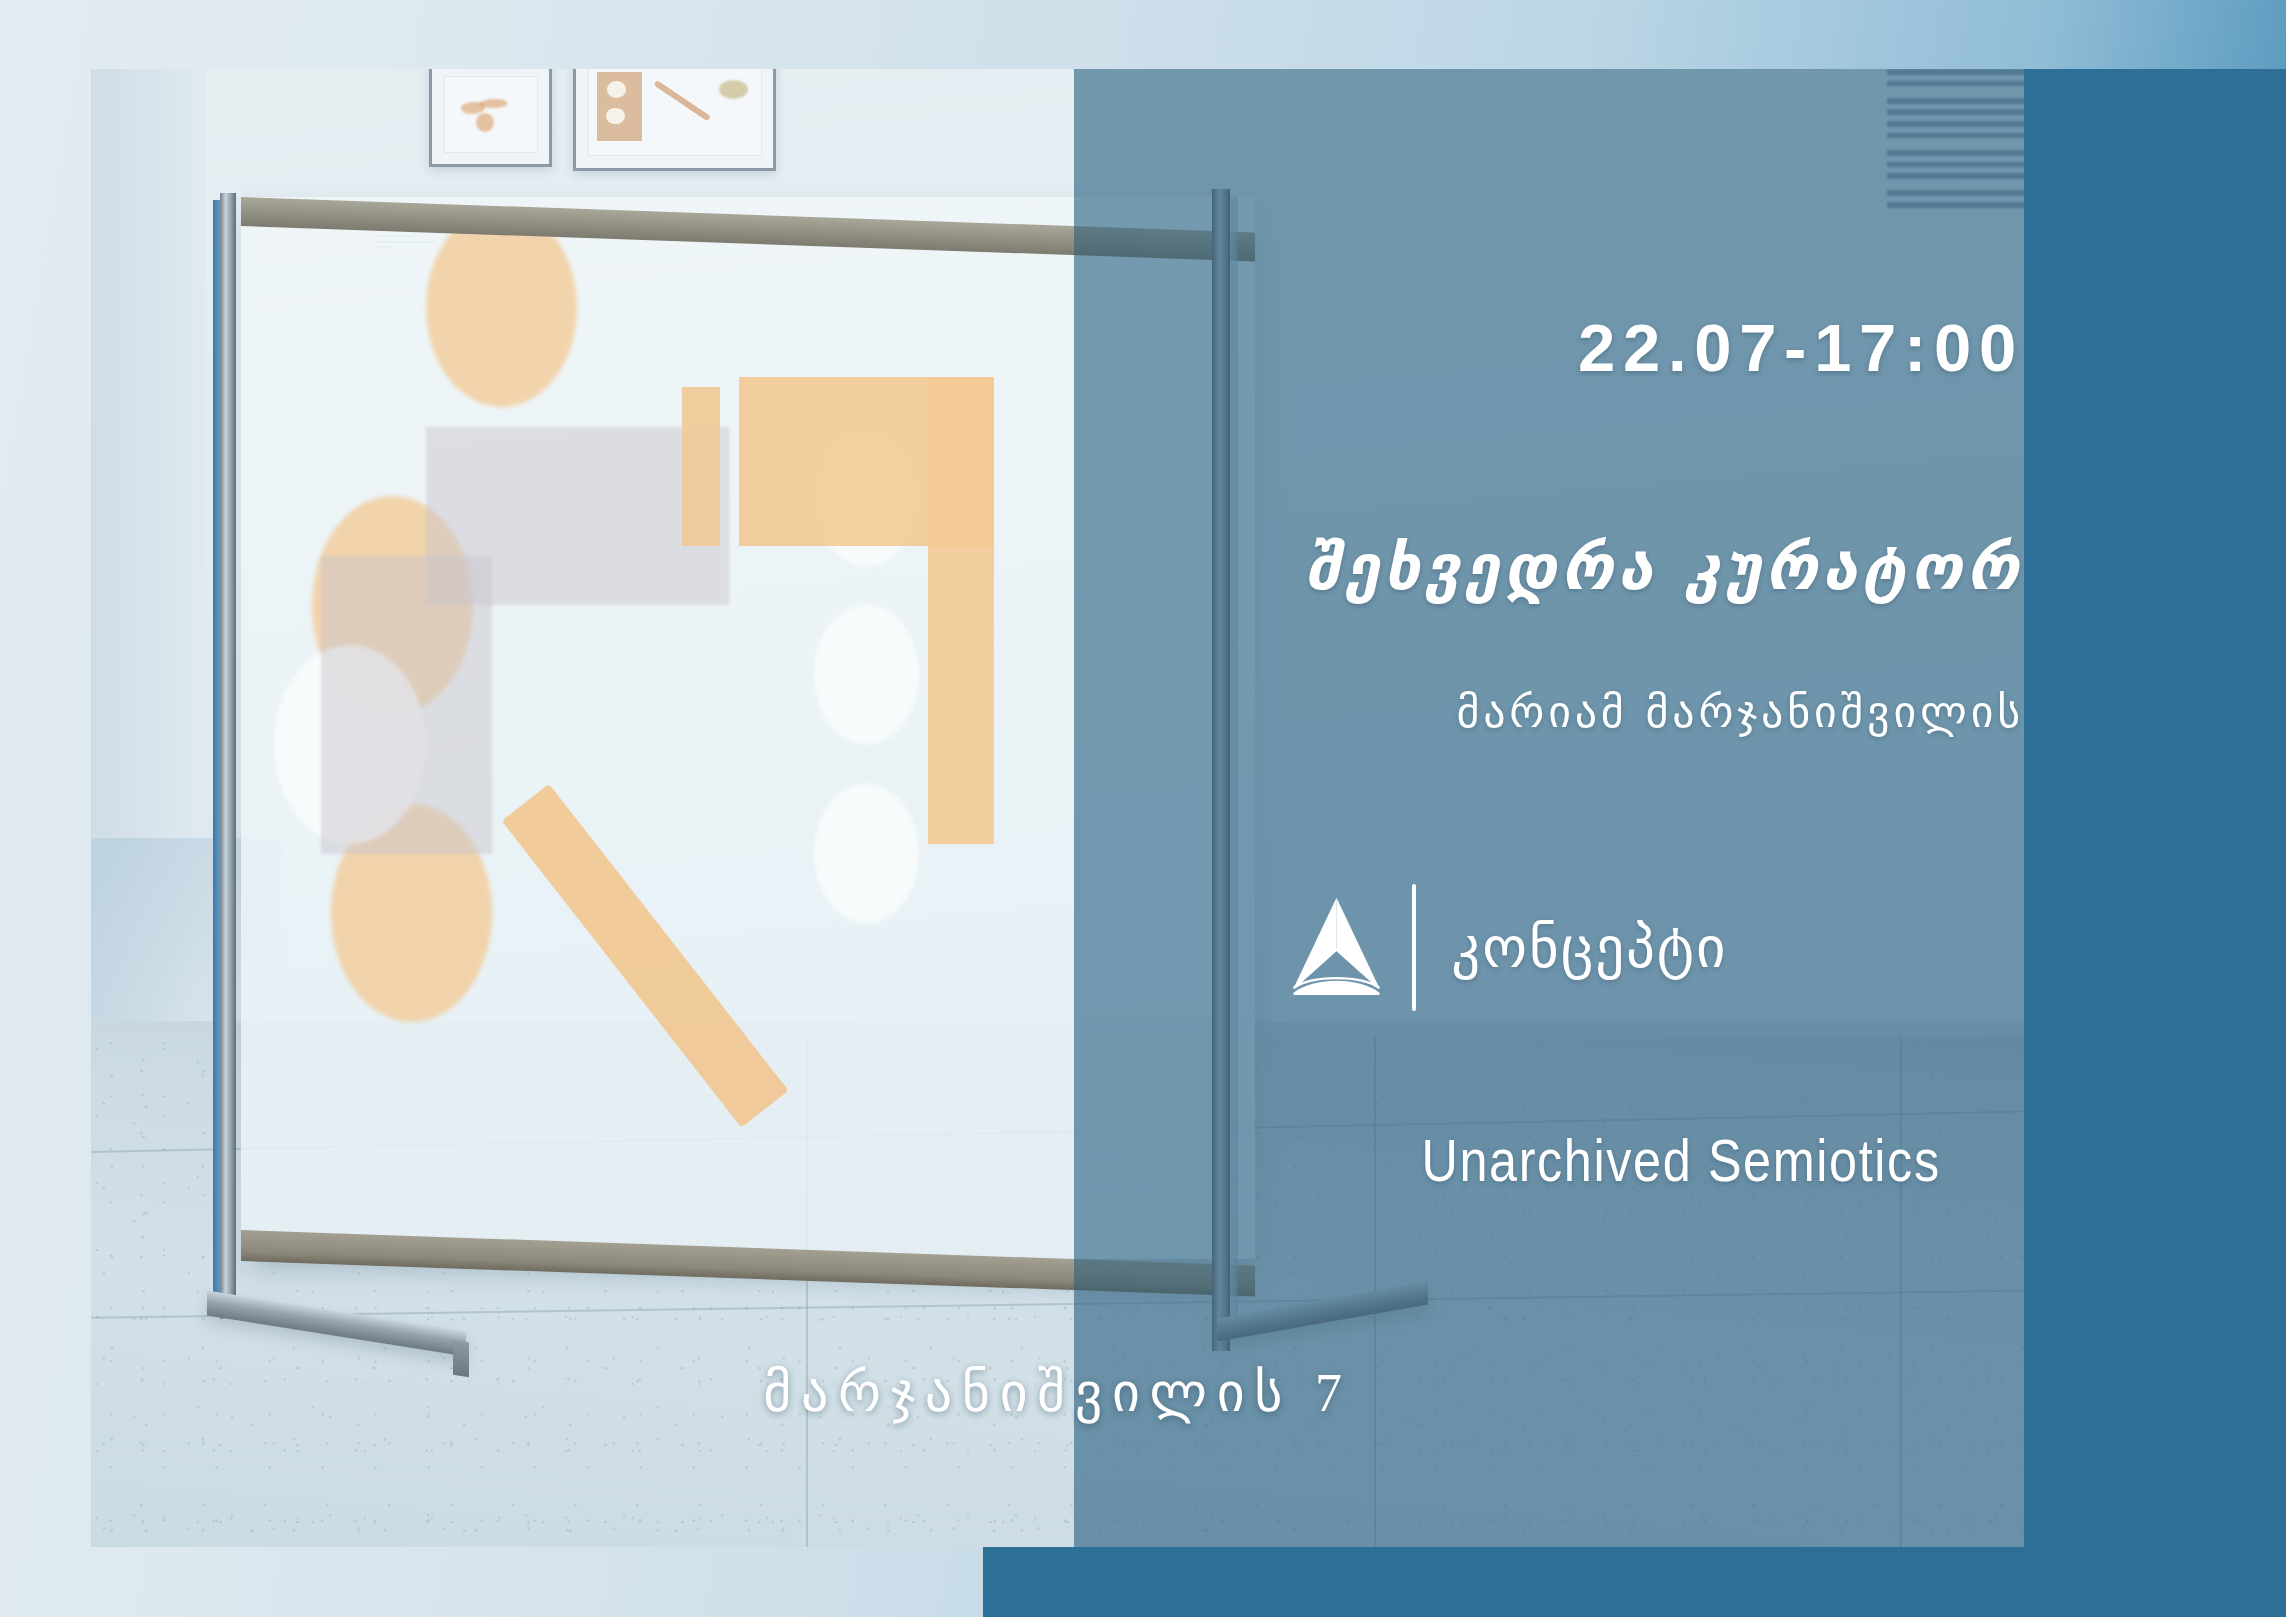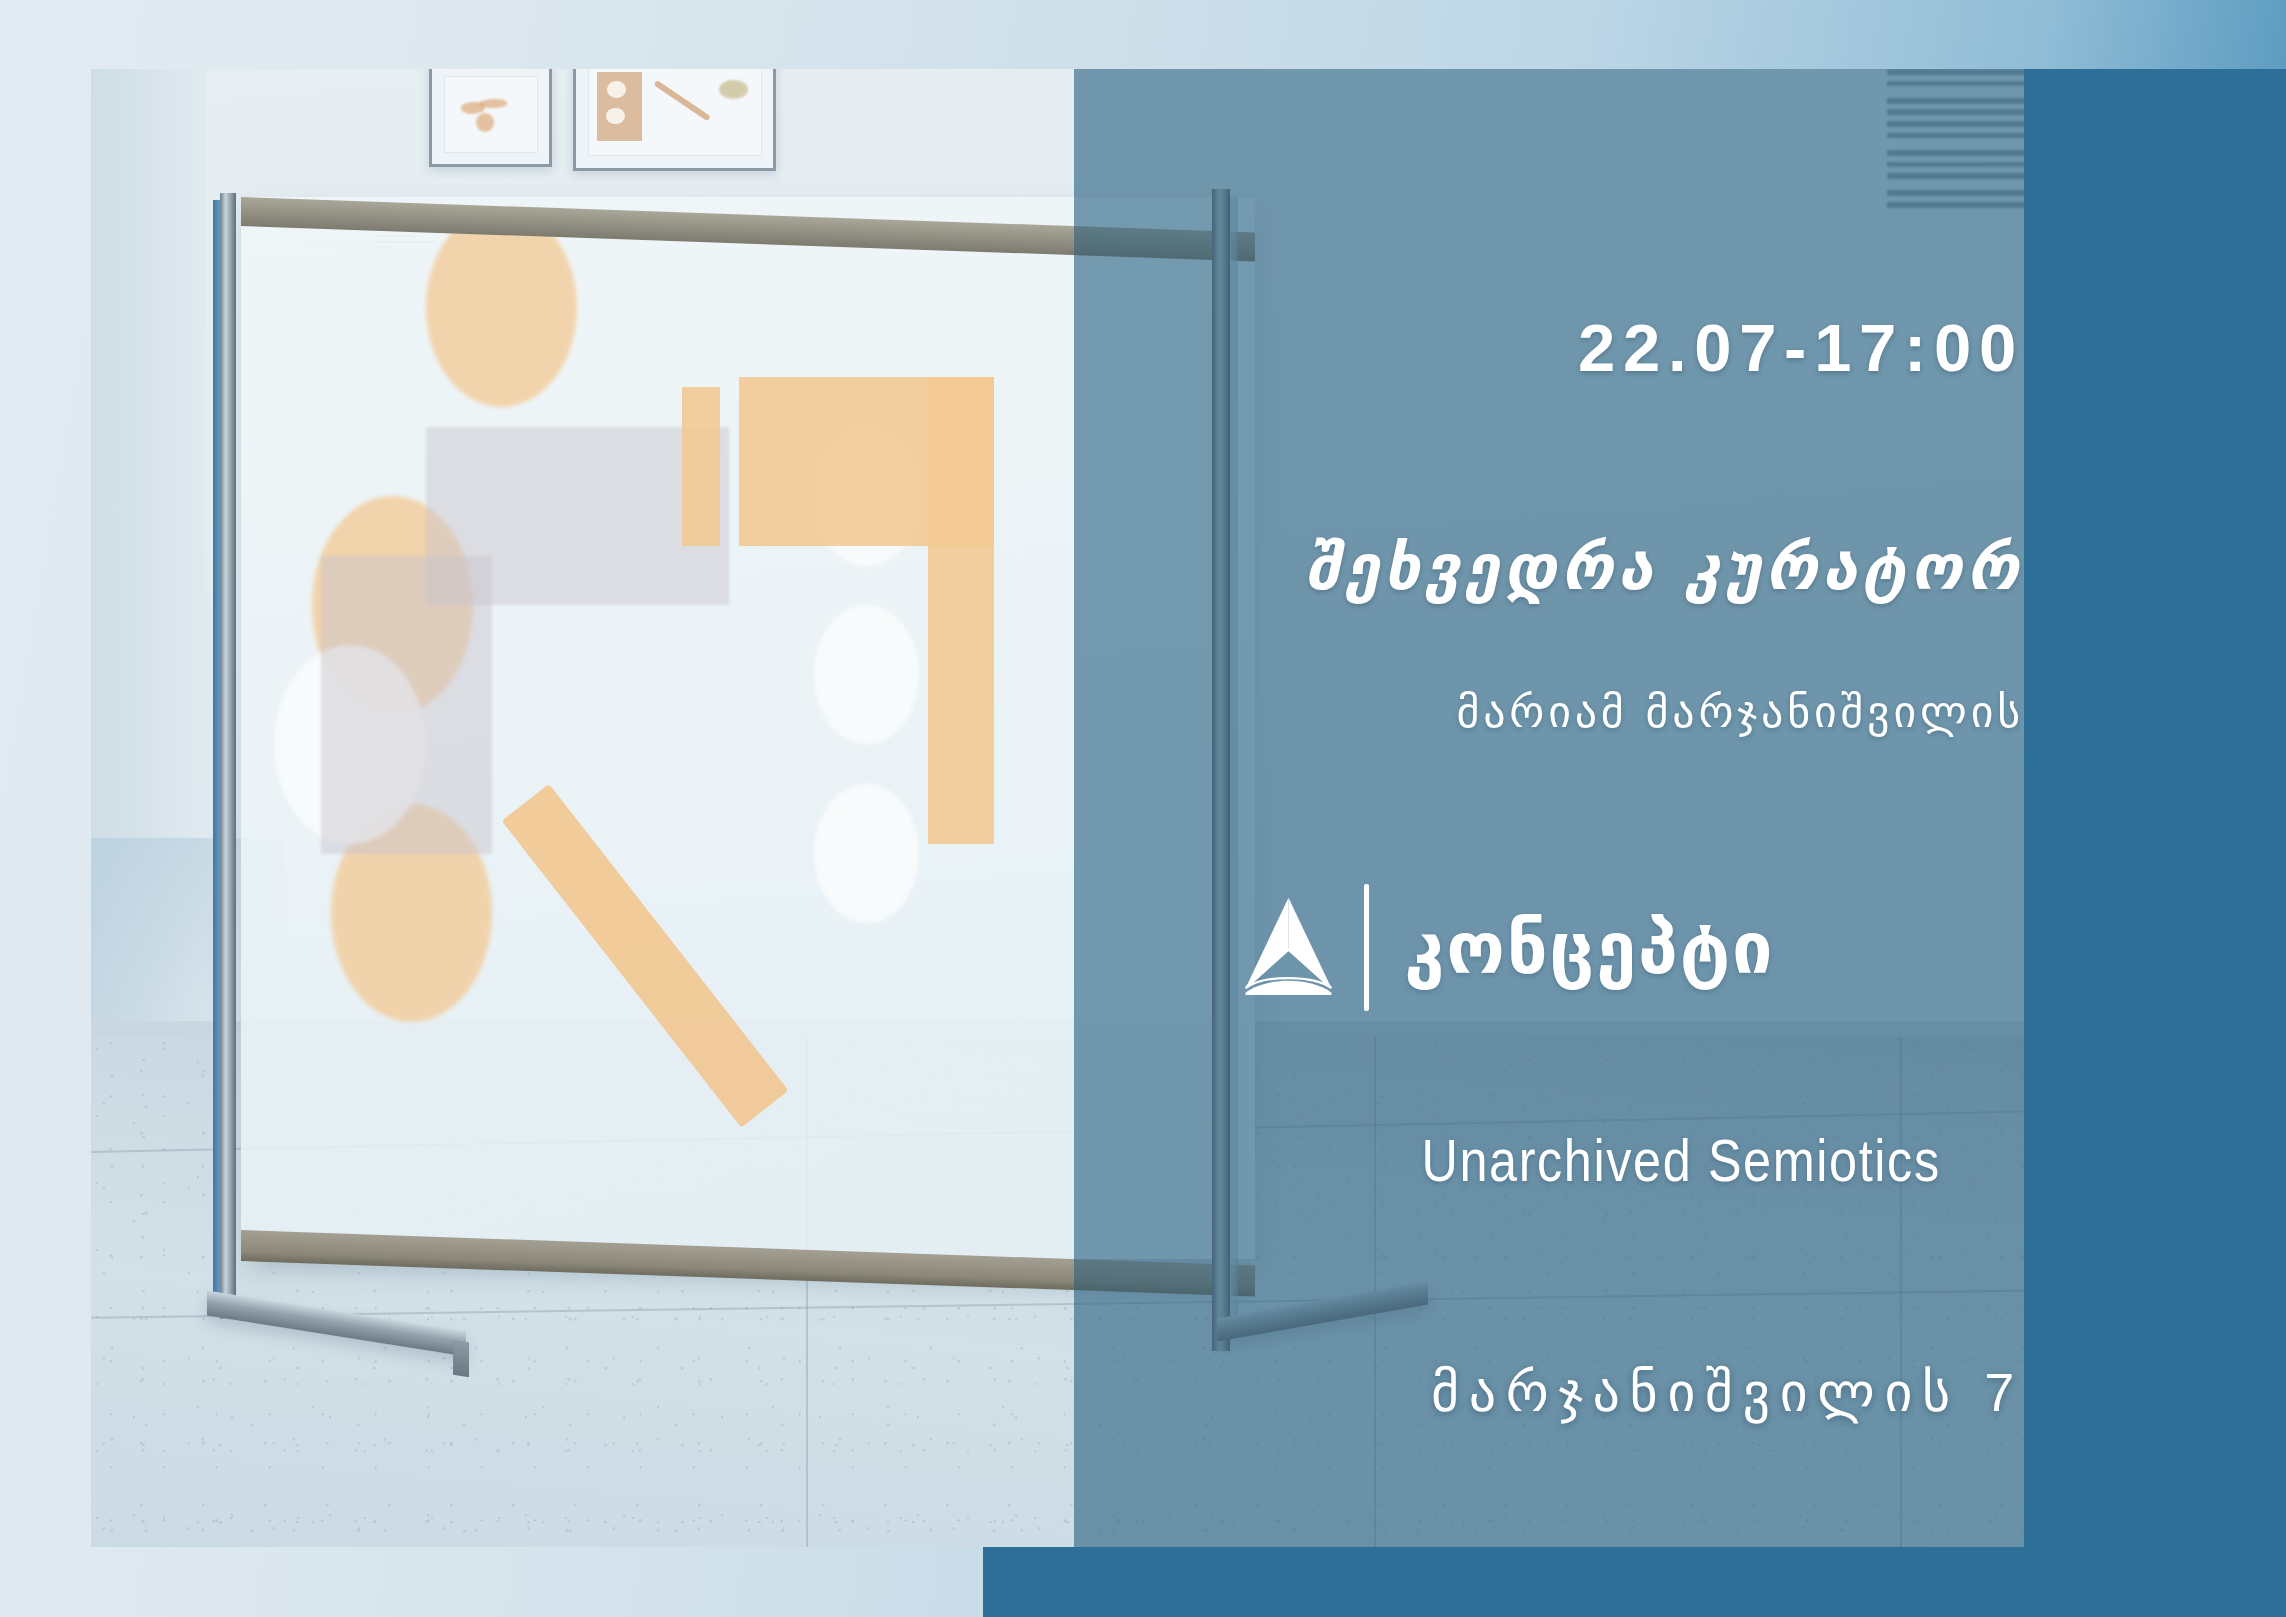--- a/index.html
+++ b/index.html
@@ -346,22 +346,22 @@
   .brand-logo { width: 113px; height: 113px; display: block; }
   .brand-divider {
     width: 4.8px;
     height: 127px;
     background: #ffffff;
     margin: 0 35px 0 19px;
     border-radius: 1.9px;
   }
   .brand-name {
     font-family: "DejaVu Sans", sans-serif;
-    font-weight: bold;
-    font-size: 72px;
+    font-weight: normal;
+    font-size: 57px;
     letter-spacing: 1.9px;
     line-height: 1;
     text-shadow: 0 1.9px 5.8px rgba(20,50,70,.25);
   }
 
   .english {
     position: absolute;
     top: 1057px; left: 0; width: 100%;
     font-family: "Liberation Sans Narrow", "Liberation Sans", sans-serif;
     font-weight: normal;
@@ -369,23 +369,23 @@
     letter-spacing: 1.9px;
     transform: scaleX(.84);
     text-shadow: 0 1.9px 5.8px rgba(20,50,70,.25);
   }
 
   
   .address {
     position: absolute;
     left: 91px; top: 1361px;
     width: 1933px;
-    text-align: right;
+    text-align: center;
     color: #ffffff;
-    font-family: Liberation Sans, sans-serif;
+    font-family: Liberation Serif, serif;
     font-size: 54px;
     letter-spacing: 9.6px;
     text-shadow: 0 1.9px 7.7px rgba(20,50,70,.40);
   }
 </style>
 </head>
 <body>
 
 <div class="poster">
 

